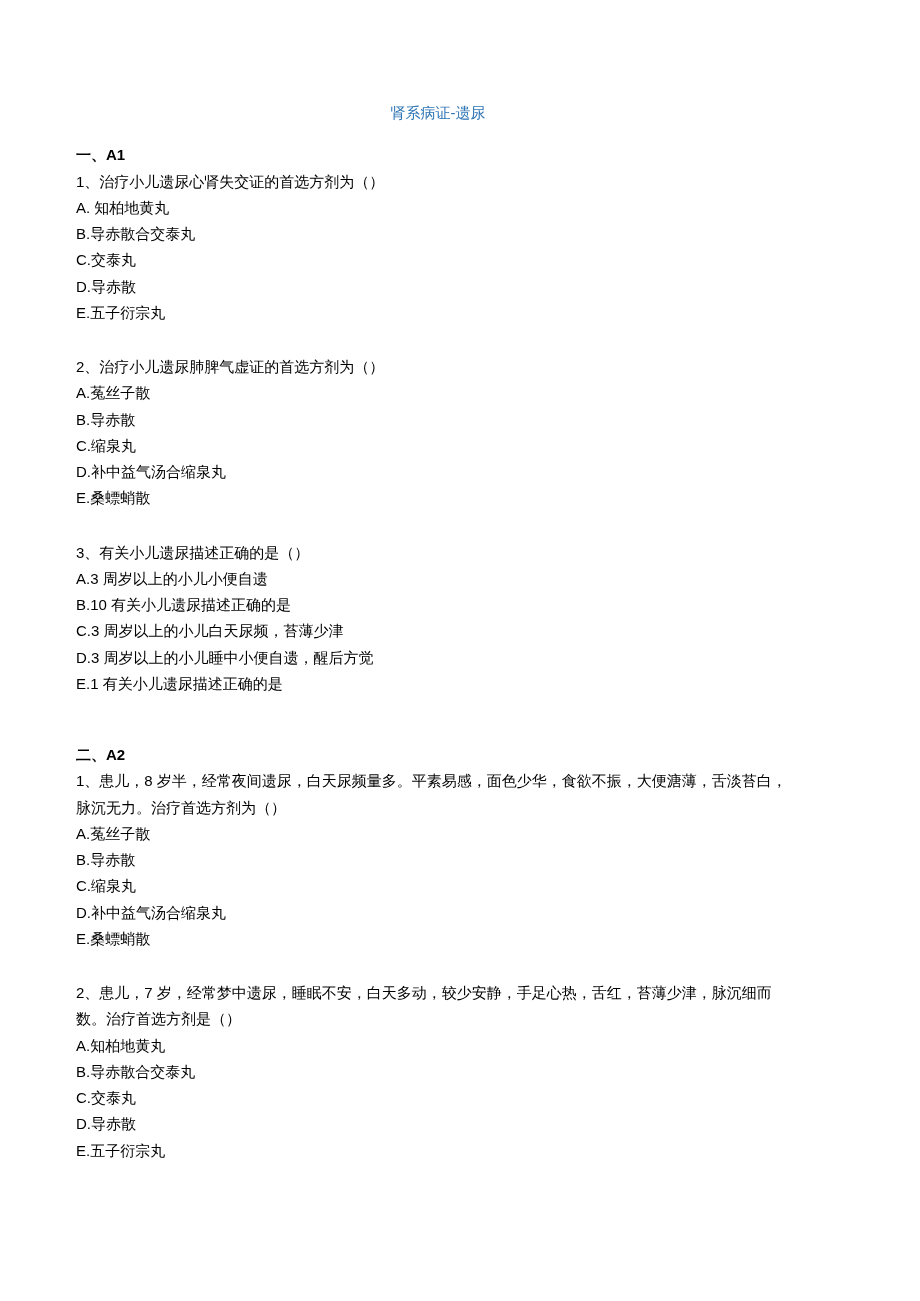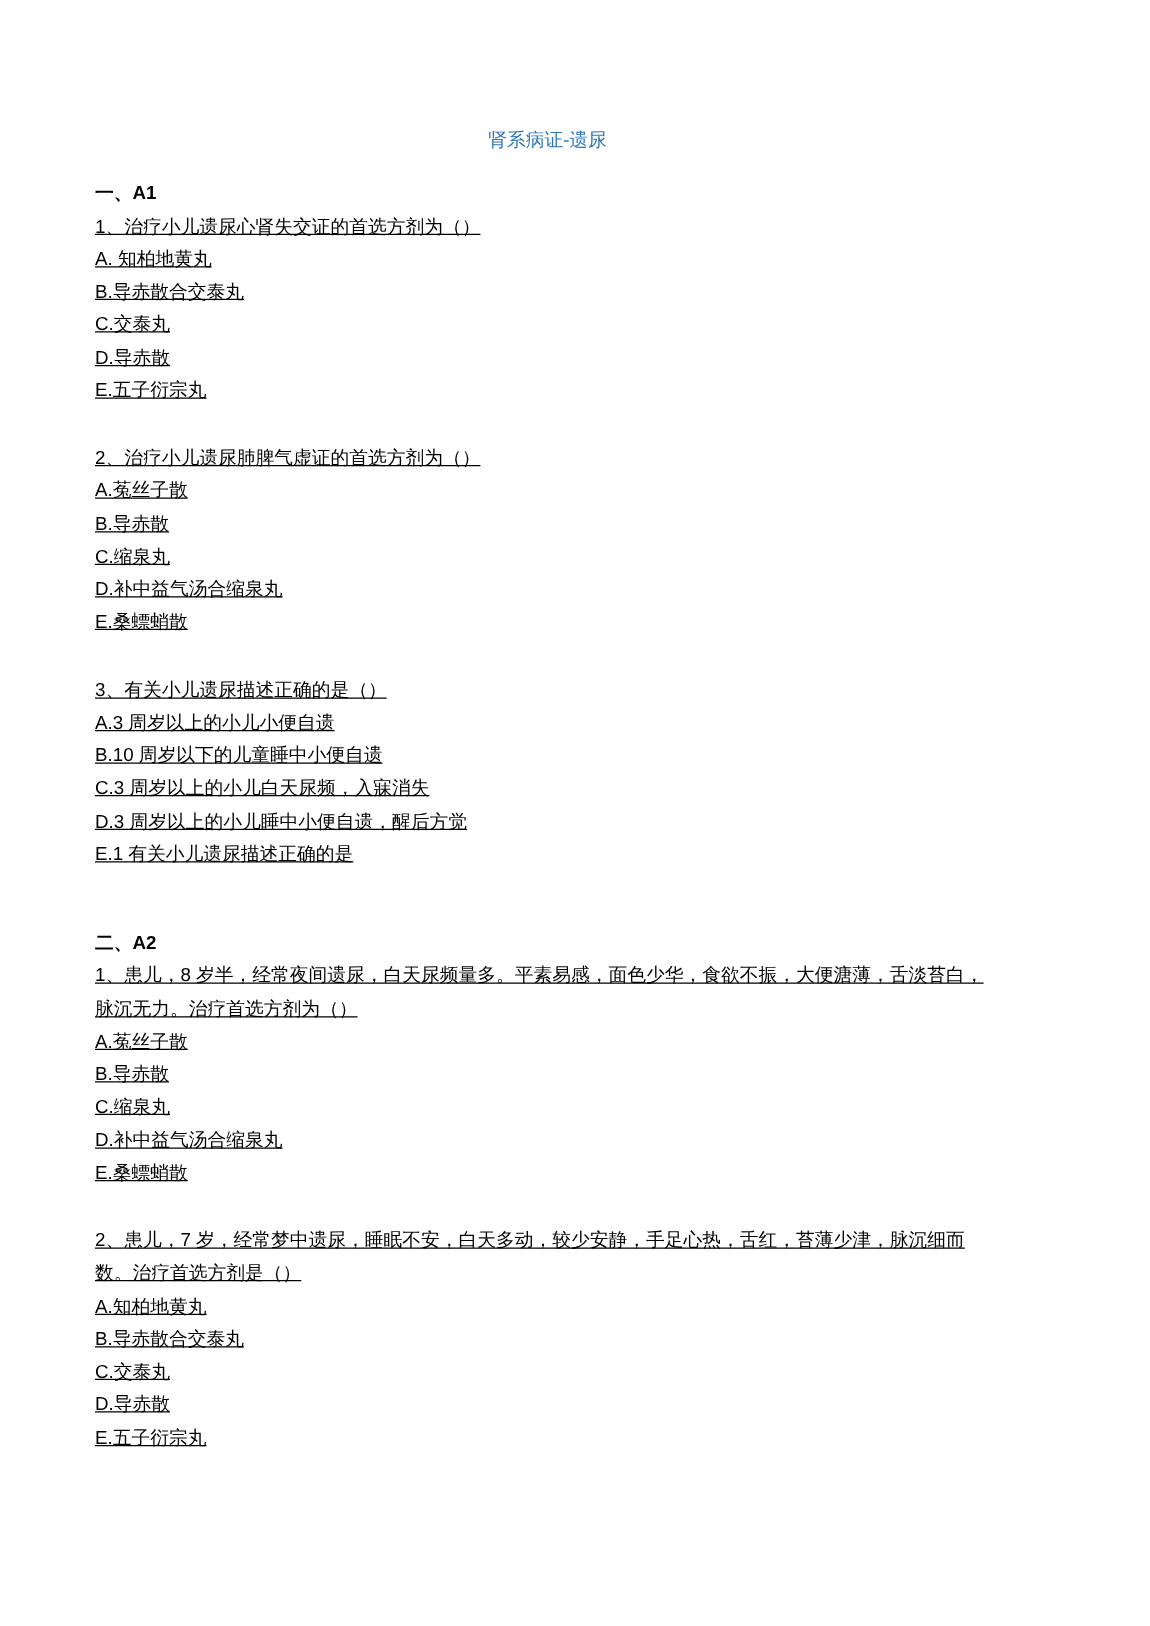--- a/index.html
+++ b/index.html
@@ -29,21 +29,20 @@
     margin-top: 16px;
   }
   .q-block {
     margin-bottom: 28px;
   }
   .section-gap {
     margin-top: 45px;
   }
   .q-text, .opt {
     margin: 0;
-    text-decoration: underline;
   }
 </style>
 </head>
 <body>
 
 <div class="page">
 
   <div class="title">肾系病证-遗尿</div>
 
   <div class="section-header">一、A1</div>
@@ -68,22 +67,22 @@
     <p class="opt">C.缩泉丸</p>
     <p class="opt">D.补中益气汤合缩泉丸</p>
     <p class="opt">E.桑螵蛸散</p>
   </div>
 
   <div class="q-block">
     <p class="q-text">
       <span>3、</span><span>有关小儿遗尿描述正确的是（）</span>
     </p>
     <p class="opt">A.3 周岁以上的小儿小便自遗</p>
-    <p class="opt">B.10 周岁以下的儿童睡中小便自遗</p>
-    <p class="opt">C.3 周岁以上的小儿白天尿频，入寐消失</p>
+    <p class="opt">B.10 有关小儿遗尿描述正确的是</p>
+    <p class="opt">C.3 周岁以上的小儿白天尿频，苔薄少津</p>
     <p class="opt">D.3 周岁以上的小儿睡中小便自遗，醒后方觉</p>
     <p class="opt">E.1 有关小儿遗尿描述正确的是</p>
   </div>
 
   <div class="section-header section-gap">二、A2</div>
 
   <div class="q-block">
     <p class="q-text">
       <span>1、</span><span>患儿，8 岁半，经常夜间遗尿，白天尿频量多。平素易感，面色少华，食欲不振，大便溏薄，舌淡苔白，脉沉无力。治疗首选方剂为（）</span>
     </p>

